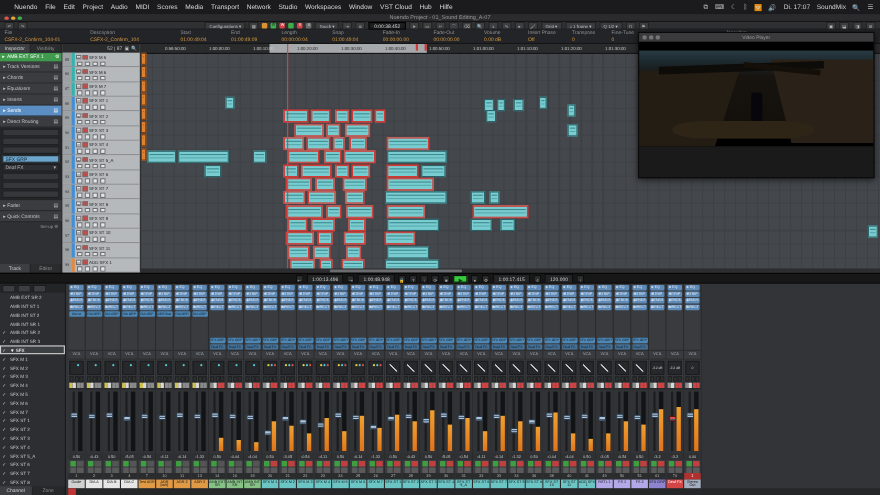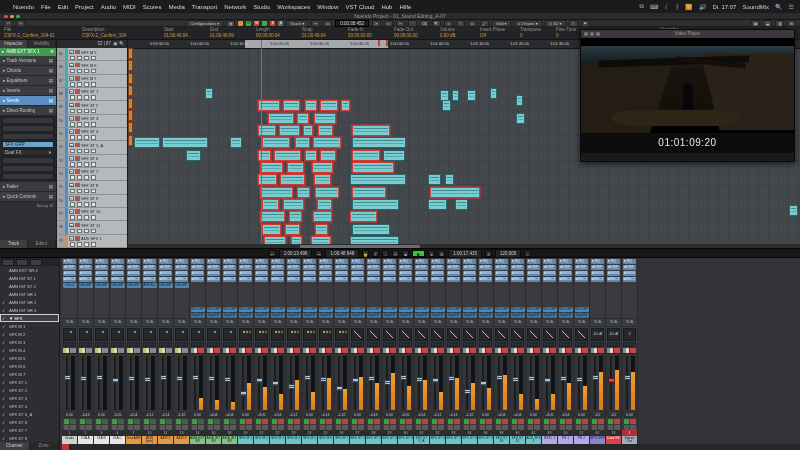--- a/index.html
+++ b/index.html
@@ -654,21 +654,20 @@
     <div id="video-frame">
       <div id="vscene">
         <div class="vrock1"></div>
         <div class="vrock2"></div>
         <div class="vbeam"></div>
         <div class="vbeam2"></div>
         <div class="vground"></div>
         <div class="vfig"></div>
       </div>
     </div>
-    <div id="video-tc">01:01:09:20</div>
   </div>
 
   <div id="transport">
     <span class="tr-ico">⇤</span>
     <span class="tr-box">1:00:13.496</span>
     <span class="tr-ico">⇥</span>
     <span class="tr-box">1:00:48.948</span>
     <span class="tr-ico">🔒</span>
     <span class="tr-ico">T</span>
     <span class="tr-ico">↓</span>

